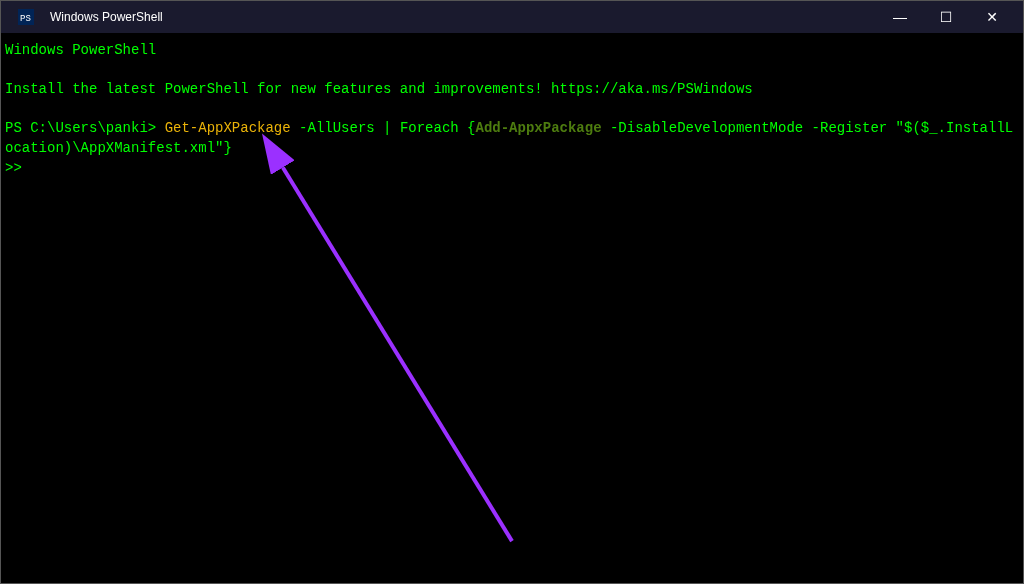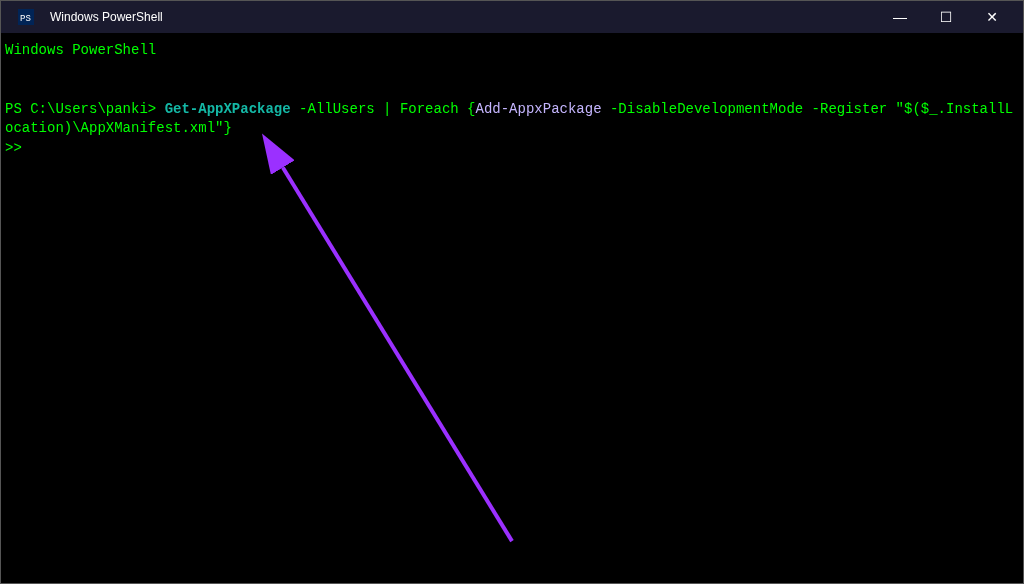--- a/index.html
+++ b/index.html
@@ -113,22 +113,23 @@
     <div class="title-bar-controls">
       <button class="title-bar-btn">—</button>
       <button class="title-bar-btn">☐</button>
       <button class="title-bar-btn close">✕</button>
     </div>
   </div>
 
   <div class="terminal">
     <div class="line green">Windows PowerShell</div>
     <div class="line">&nbsp;</div>
+    <div class="line green">Install the latest PowerShell for new features and improvements! https://aka.ms/PSWindows</div>
     <div class="line">&nbsp;</div>
-    <div class="line green">PS C:\Users\panki&gt; <span style="color:#14b8a6;font-weight:bold;">Get-AppXPackage</span> -AllUsers | Foreach {<span style="color:#c4b5fd;font-weight:normal;">Add-AppxPackage</span> -DisableDevelopmentMode -Register "$($_.InstallL</div>
+    <div class="line green">PS C:\Users\panki&gt; <span style="color:#eab308;font-weight:normal;">Get-AppXPackage</span> -AllUsers | Foreach {<span style="color:#4d7c0f;font-weight:bold;">Add-AppxPackage</span> -DisableDevelopmentMode -Register "$($_.InstallL</div>
     <div class="line green">ocation)\AppXManifest.xml"}</div>
     <div class="line green">&gt;&gt;</div>
 
     <svg class="arrow-overlay" viewBox="0 0 1020 552" xmlns="http://www.w3.org/2000/svg">
       <defs>
         <marker id="arrowhead" markerWidth="10" markerHeight="7" refX="0" refY="3.5" orient="auto">
           <polygon points="0 0, 10 3.5, 0 7" fill="#9b30ff"></polygon>
         </marker>
       </defs>
 

